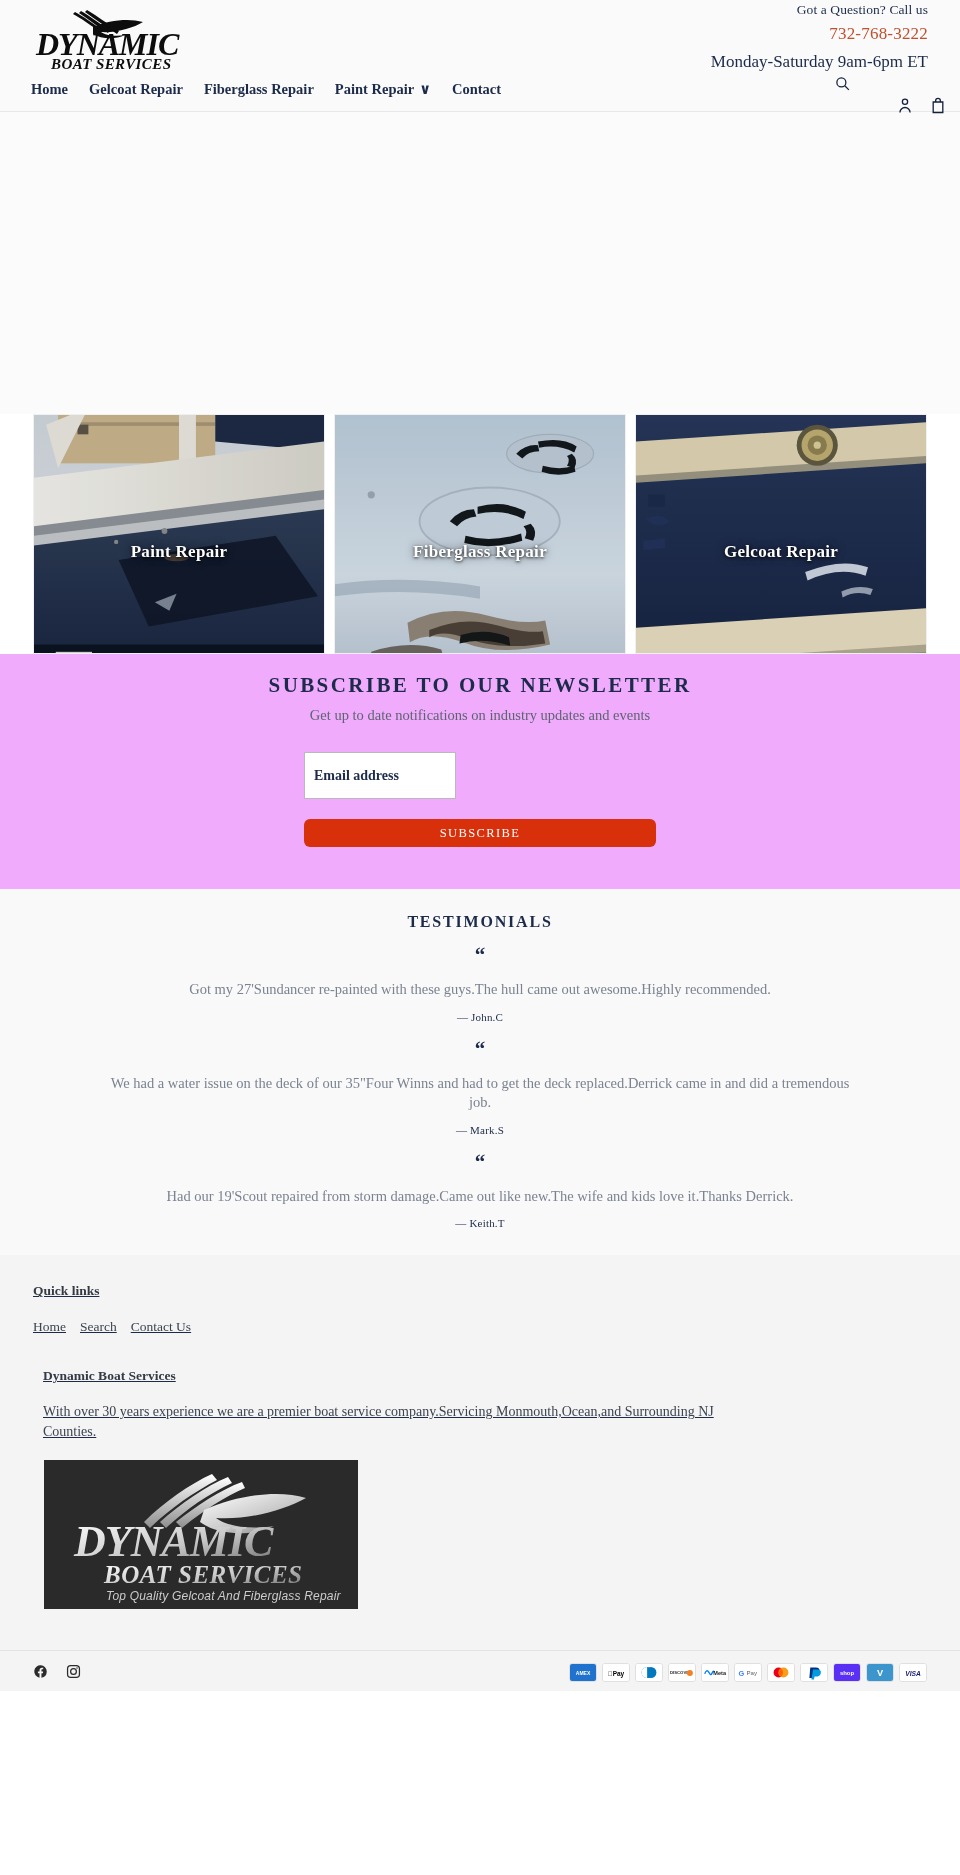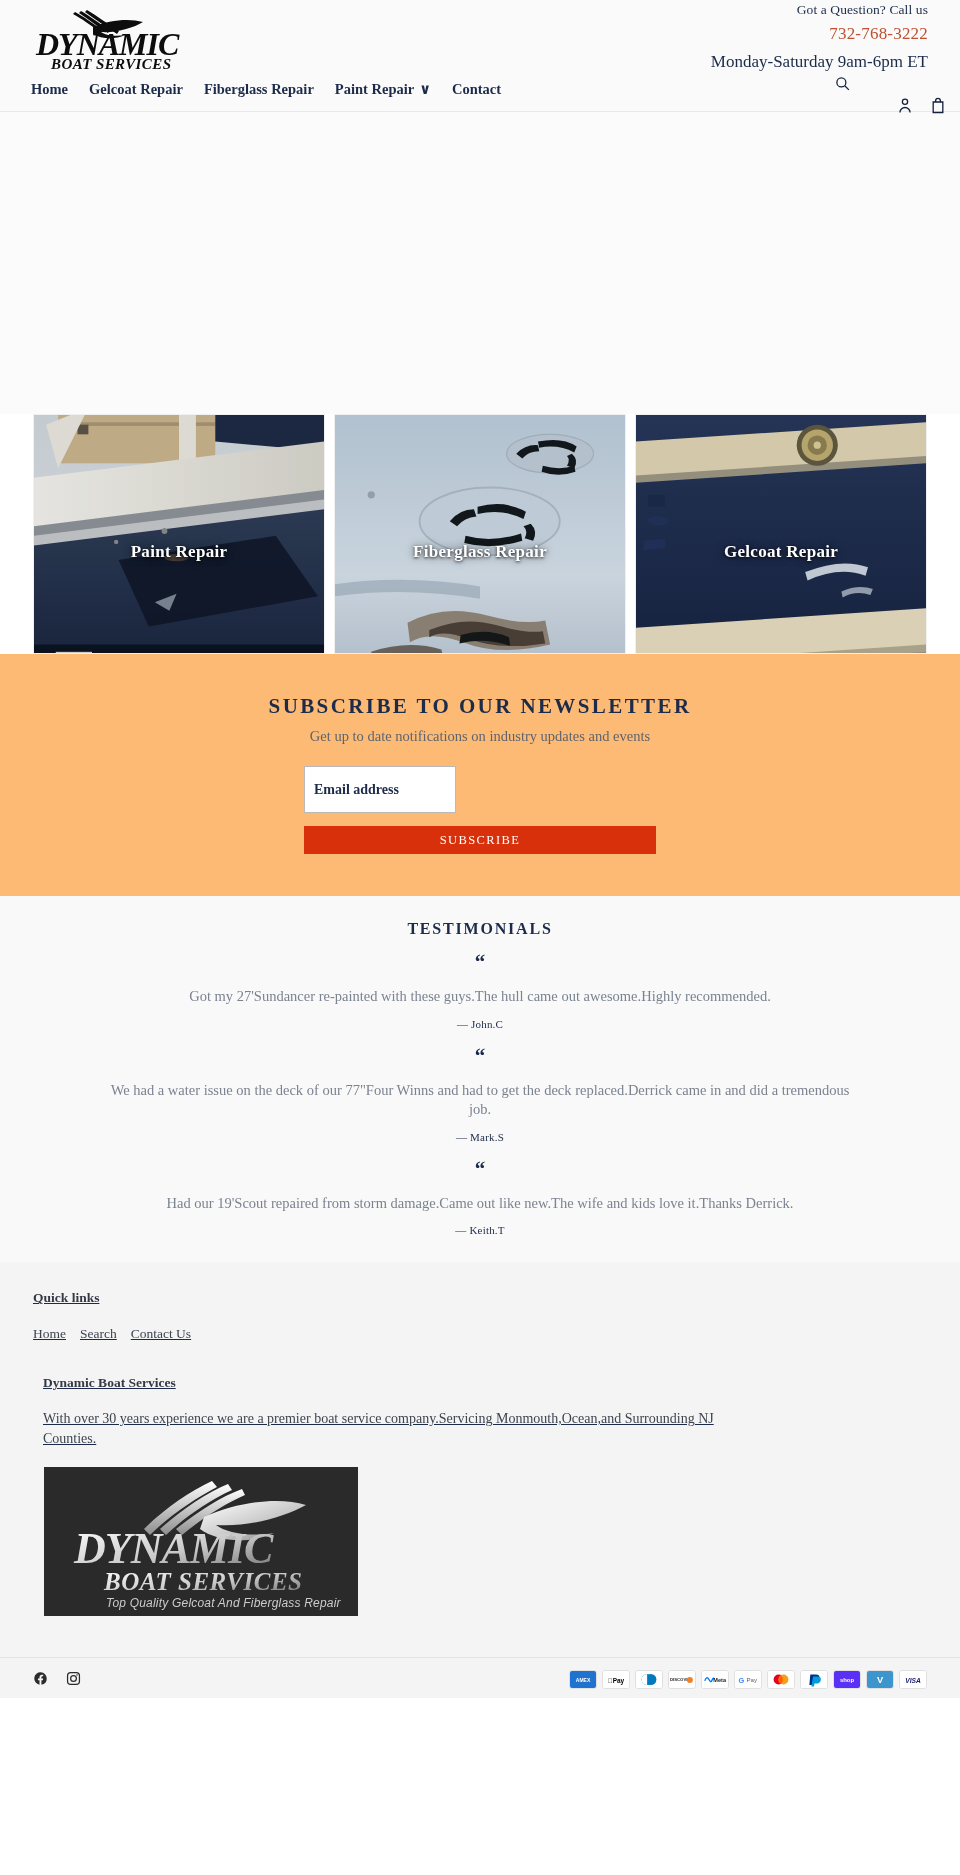--- a/index.html
+++ b/index.html
@@ -118,35 +118,35 @@
     color: #ffffff;
     font-size: 17px;
     font-weight: bold;
     letter-spacing: .3px;
     text-shadow: 0 1px 3px rgba(0,0,0,.75), 0 0 8px rgba(0,0,0,.55);
     z-index: 3;
   }
 
   
   .newsletter {
-    background: #fdba74;
-    padding: 40px 0 42px;
+    background: #f0abfc;
+    padding: 19px 0 42px;
     text-align: center;
   }
   .newsletter-title {
     font-size: 21px;
     font-weight: bold;
     letter-spacing: 2.4px;
     color: #1c2b4a;
     margin: 0 0 9px;
   }
   .newsletter-sub {
     font-size: 14.5px;
     color: #5d6470;
-    margin: 0 0 21px;
+    margin: 0 0 28px;
   }
   .news-form {
     width: 352px;
     margin: 0 auto;
   }
   .email-input {
     display: block;
     width: 152px;
     height: 47px;
     padding: 4px 9px;
@@ -155,31 +155,31 @@
     font-family: "Liberation Serif", serif;
     font-size: 14px;
     font-weight: bold;
     color: #1c2b4a;
     border-radius: 0;
     outline: none;
   }
   .email-input::placeholder { color: #1c2b4a; opacity: 1; font-weight: bold; }
   .subscribe-btn {
     display: block;
-    margin-top: 13px;
+    margin-top: 20px;
     width: 352px;
     height: 28px;
     background: #d8300b;
     border: none;
     color: #ffffff;
     font-family: "Liberation Serif", serif;
     font-size: 12.5px;
     letter-spacing: 1.4px;
     cursor: pointer;
-    border-radius: 0;
+    border-radius: 6px;
   }
 
   
   .testimonials {
     background: #f9f9f9;
     padding: 24px 0 26px;
     text-align: center;
   }
   .testimonials-title {
     font-size: 16px;
@@ -473,21 +473,21 @@
   <h2 class="testimonials-title">TESTIMONIALS</h2>
 
   <div class="t-block">
     <div class="quote-mark">“</div>
     <p class="quote-text">Got my 27'Sundancer re-painted with these guys.The hull came out awesome.Highly recommended.</p>
     <p class="quote-author">— John.C</p>
   </div>
 
   <div class="t-block">
     <div class="quote-mark">“</div>
-    <p class="quote-text">We had a water issue on the deck of our 77"Four Winns and had to get the deck replaced.Derrick came in and did a tremendous job.</p>
+    <p class="quote-text">We had a water issue on the deck of our 35"Four Winns and had to get the deck replaced.Derrick came in and did a tremendous job.</p>
     <p class="quote-author">— Mark.S</p>
   </div>
 
   <div class="t-block">
     <div class="quote-mark">“</div>
     <p class="quote-text">Had our 19'Scout repaired from storm damage.Came out like new.The wife and kids love it.Thanks Derrick.</p>
     <p class="quote-author">— Keith.T</p>
   </div>
 </section>
 

